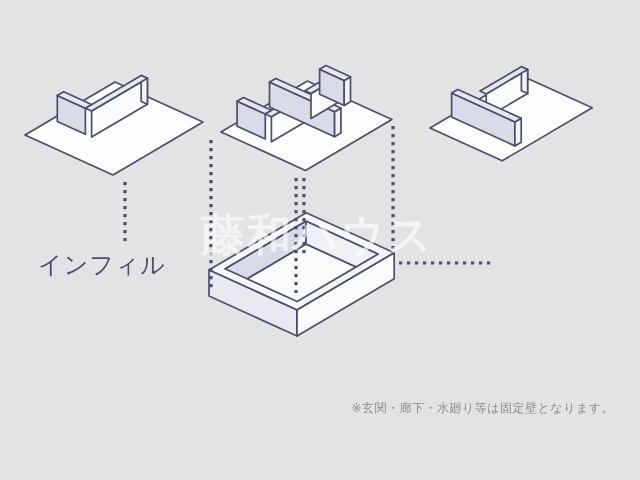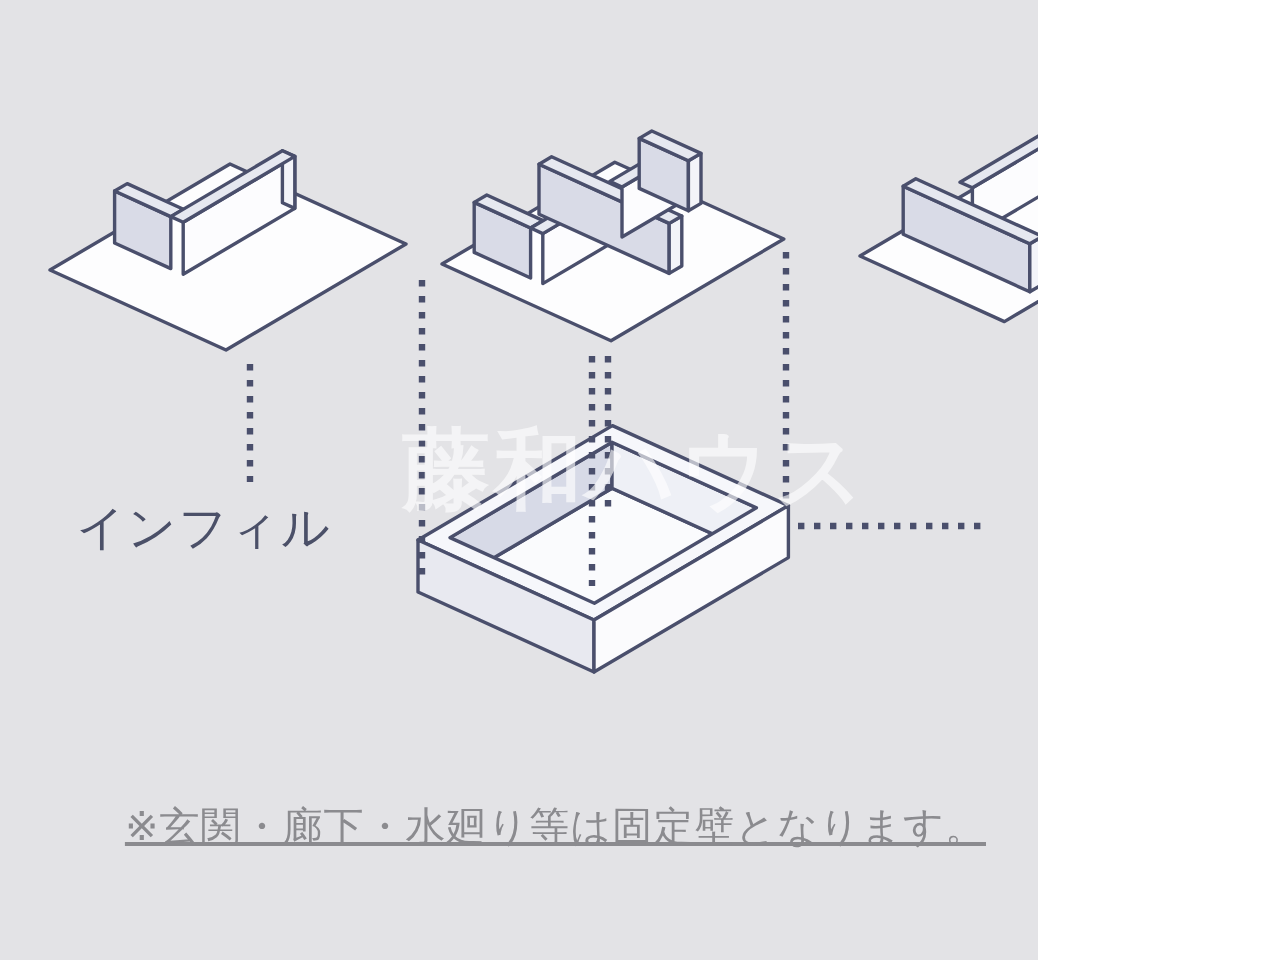--- a/index.html
+++ b/index.html
@@ -1,38 +1,37 @@
 <!DOCTYPE html>
 <html><head>
 <meta charset="utf-8">
 <style>
   html,body{margin:0;padding:0;}
   .stage{
     position:relative;
-    width:519px;height:480px;
+    width:640px;height:480px;
     overflow:hidden;
     font-family:"Liberation Sans","DejaVu Sans",sans-serif;
   }
   .stage svg{position:absolute;left:0;top:0;}
   .label{
     position:absolute;
     font-size:24px;
     line-height:29px;
     letter-spacing:1px;
     white-space:nowrap;
   }
   .label-infill{left:22px;top:250px;width:160px;text-align:center;}
   .label-skeleton{left:493px;top:248px;text-align:left;letter-spacing:2px;}
   .note{
     position:absolute;
     right:26px;top:400px;
-    font-size:20px;
+    font-size:12px;
     letter-spacing:0.5px;
     white-space:nowrap;
-    text-decoration:underline;
   }
   .watermark{
     position:absolute;
     left:201px;top:206px;
     font-size:44px;
     font-weight:700;
     letter-spacing:2px;
     white-space:nowrap;
     pointer-events:none;
   }

